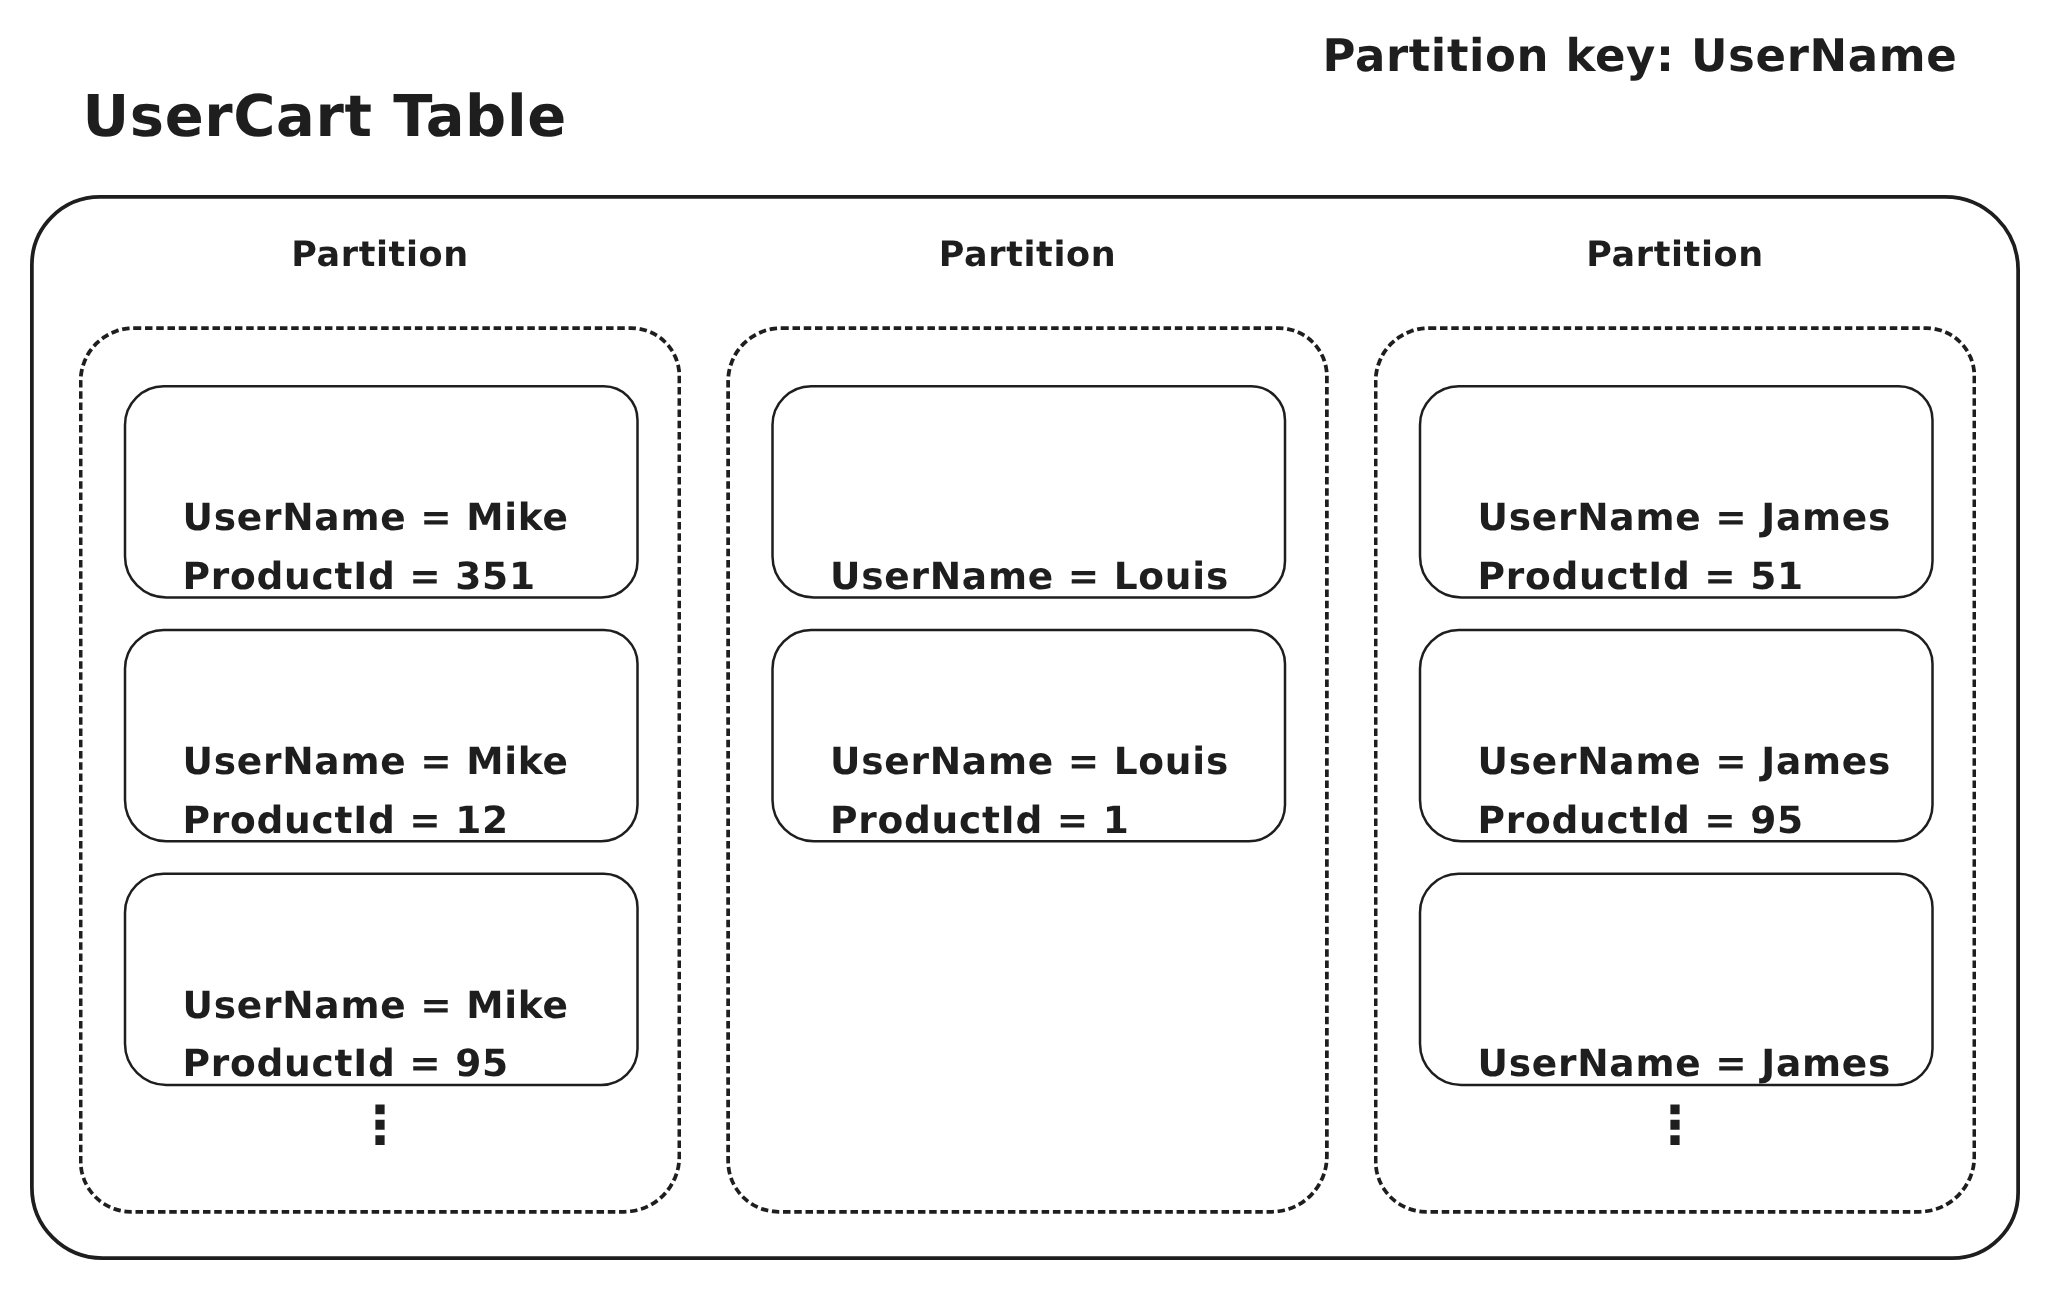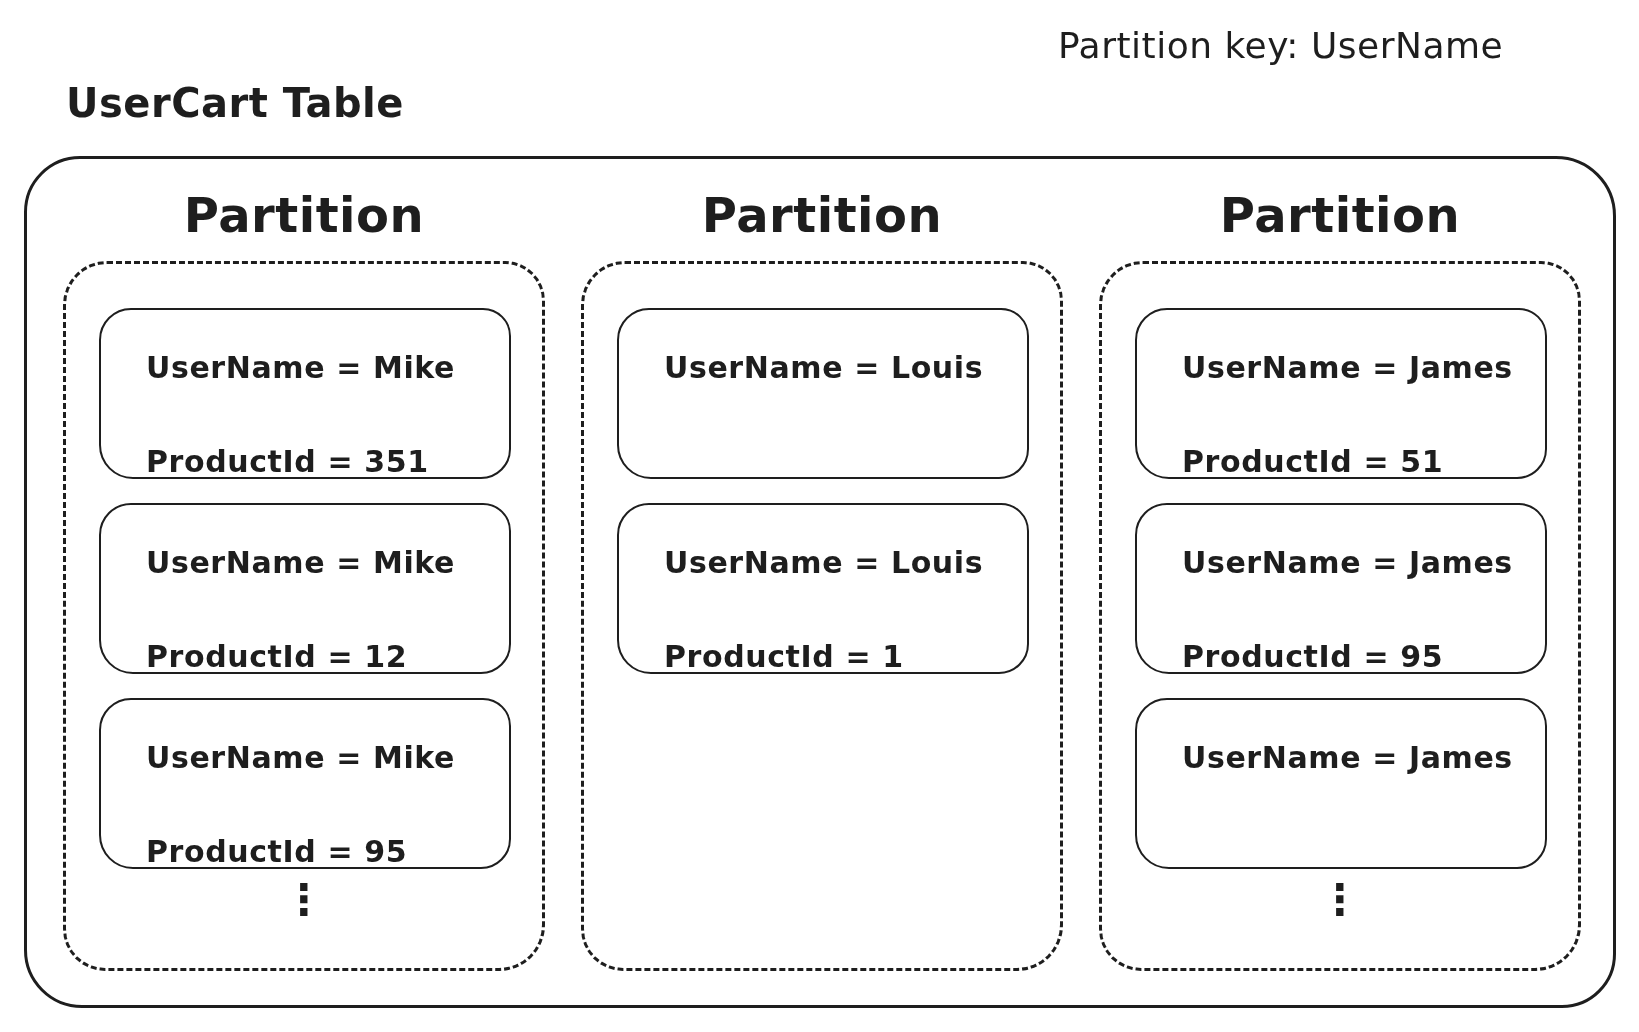--- a/index.html
+++ b/index.html
@@ -14,32 +14,32 @@
     background: #ffffff;
     font-family: "DejaVu Sans", sans-serif;
     color: #1e1e1e;
     overflow: hidden;
   }
 
   
   .page-title {
     position: absolute;
     left: 66px;
-    top: 80px;
-    font-size: 40px;
+    top: 66px;
+    font-size: 46px;
     font-weight: 600;
     letter-spacing: 0.5px;
     white-space: nowrap;
   }
   .keys-block {
     position: absolute;
     left: 1058px;
     top: 16px;
     font-size: 36px;
-    font-weight: 400;
+    font-weight: 700;
     letter-spacing: 0.5px;
     line-height: 60px;
     white-space: nowrap;
   }
 
   
   .table-container {
     position: absolute;
     left: 24px;
     top: 156px;
@@ -61,21 +61,21 @@
   .partition-col.p1 { left: 36px; }
   .partition-col.p2 { left: 554px; }
   .partition-col.p3 { left: 1072px; }
 
   .partition-label {
     position: absolute;
     top: 28px;
     left: 0;
     width: 100%;
     text-align: center;
-    font-size: 48px;
+    font-size: 28px;
     font-weight: 600;
     letter-spacing: 0.5px;
   }
 
   .partition-boundary {
     position: absolute;
     top: 102px;
     left: 0;
     width: 482px;
     height: 710px;
@@ -89,21 +89,21 @@
     position: absolute;
     left: 33px;
     width: 412px;
     height: 171px;
     border: 2.8px solid #1e1e1e;
     border-radius: 32px 28px 30px 34px;
     box-sizing: border-box;
     background: #ffffff;
     display: flex;
     flex-direction: column;
-    justify-content: space-between;
+    justify-content: flex-end;
     padding: 42px 0 0 45px;
     row-gap: 16px;
   }
   .item-card.row-0 { top: 44px; }
   .item-card.row-1 { top: 239px; }
   .item-card.row-2 { top: 434px; }
 
   .item-line {
     font-size: 30px;
     font-weight: 600;

